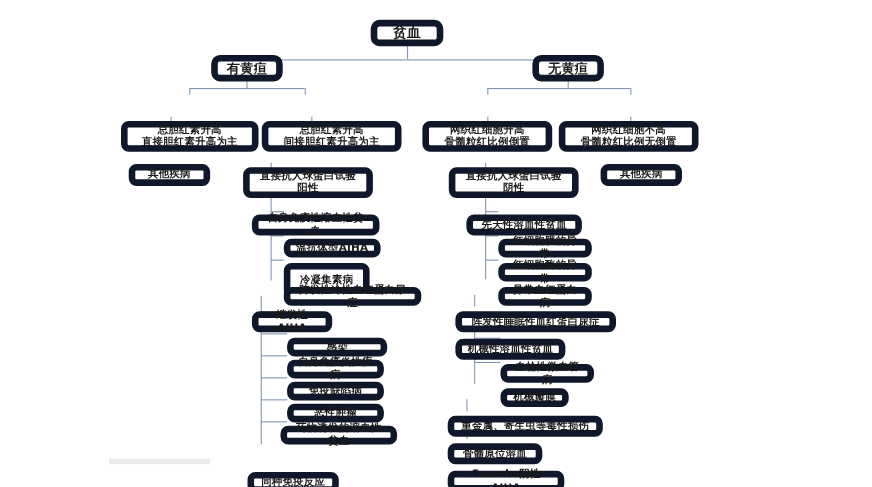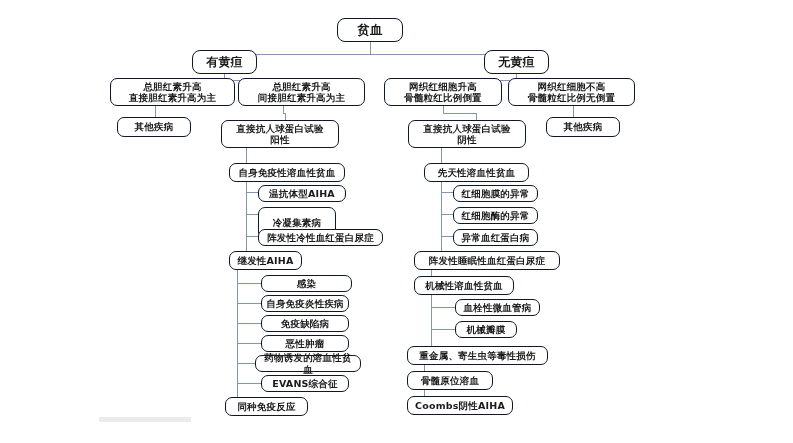--- a/index.html
+++ b/index.html
@@ -15,21 +15,21 @@
     position: relative;
     width: 793px;
     height: 443px;
     background: #ffffff;
     overflow: hidden;
   }
   .node {
     position: absolute;
     box-sizing: border-box;
     background: #ffffff;
-    border: 1px solid #0f172a;
+    border: 6px solid #0f172a;
     border-radius: 7px;
     color: #1a1a1a;
     font-size: 9.5px;
     line-height: 11.5px;
     font-weight: bold;
     text-align: center;
     display: flex;
     align-items: center;
     justify-content: center;
     white-space: pre-line;
@@ -43,20 +43,21 @@
     border-radius: 8px;
   }
   .node.lvl1 {
     font-size: 12px;
     line-height: 14px;
     border-radius: 8px;
   }
   .node.lvl2 {
     font-size: 9.5px;
     line-height: 11.5px;
+    margin-top: 32px;
   }
   .node.two-line {
     line-height: 11.5px;
   }
   .conn {
     position: absolute;
     background: #8296b4;
   }
   .conn.h { height: 1px; }
   .conn.v { width: 1px; }
@@ -159,21 +160,20 @@
   <div class="node lvl2" style="left:258px; top:207px; width:78px; height:32px;">冷凝集素病</div>
   <div class="node lvl2" style="left:258px; top:229px; width:125px; height:17px;">阵发性冷性血红蛋白尿症</div>
 
   <div class="node lvl2" style="left:229px; top:251px; width:73px; height:19px;">继发性AIHA</div>
 
   <div class="node lvl2" style="left:261px; top:275px; width:91px; height:17px;">感染</div>
   <div class="node lvl2" style="left:261px; top:295px; width:88px; height:17px;">自身免疫炎性疾病</div>
   <div class="node lvl2" style="left:261px; top:315px; width:88px; height:17px;">免疫缺陷病</div>
   <div class="node lvl2" style="left:261px; top:335px; width:88px; height:17px;">恶性肿瘤</div>
   <div class="node lvl2" style="left:255px; top:355px; width:106px; height:17px;">药物诱发的溶血性贫血</div>
-  <div class="node lvl2" style="left:261px; top:375px; width:88px; height:17px;">EVANS综合征</div>
 
   <div class="node lvl2" style="left:225px; top:397px; width:83px; height:19px;">同种免疫反应</div>
 
   <div class="node lvl2" style="left:424px; top:163px; width:105px; height:19px;">先天性溶血性贫血</div>
   <div class="node lvl2" style="left:453px; top:185px; width:85px; height:17px;">红细胞膜的异常</div>
   <div class="node lvl2" style="left:453px; top:207px; width:85px; height:17px;">红细胞酶的异常</div>
   <div class="node lvl2" style="left:453px; top:229px; width:85px; height:17px;">异常血红蛋白病</div>
 
   <div class="node lvl2" style="left:414px; top:251px; width:146px; height:19px;">阵发性睡眠性血红蛋白尿症</div>
 

